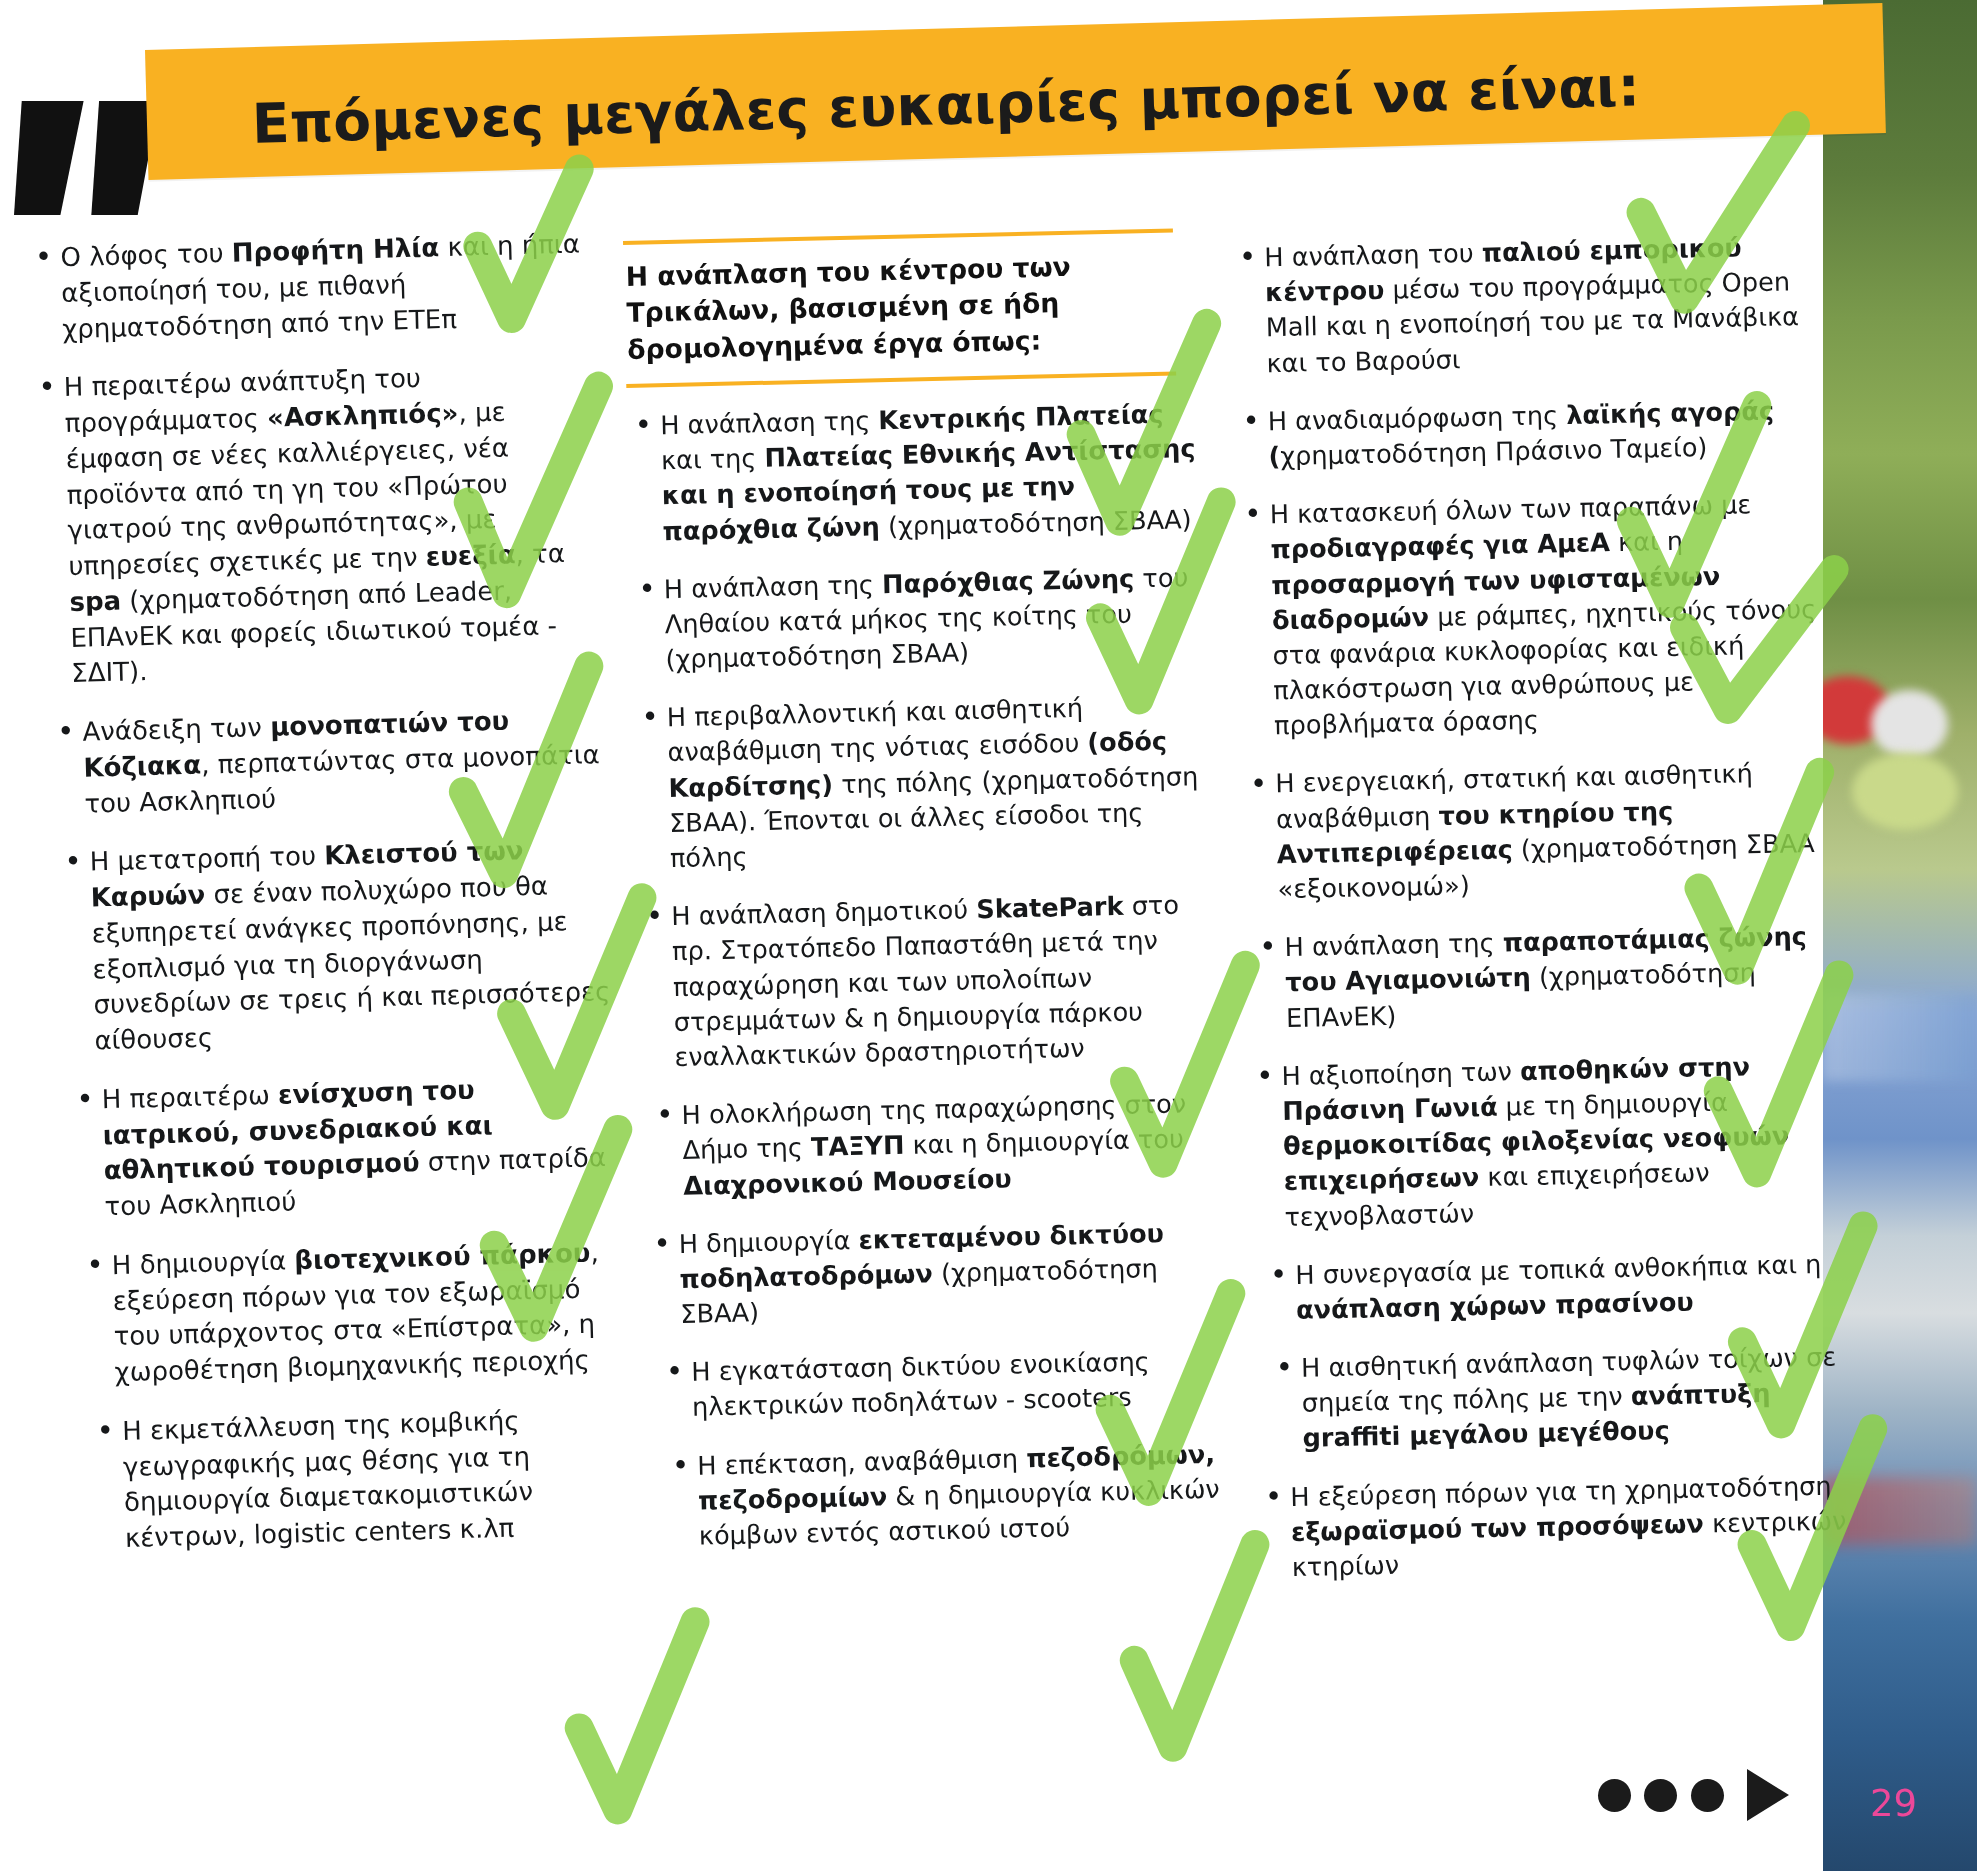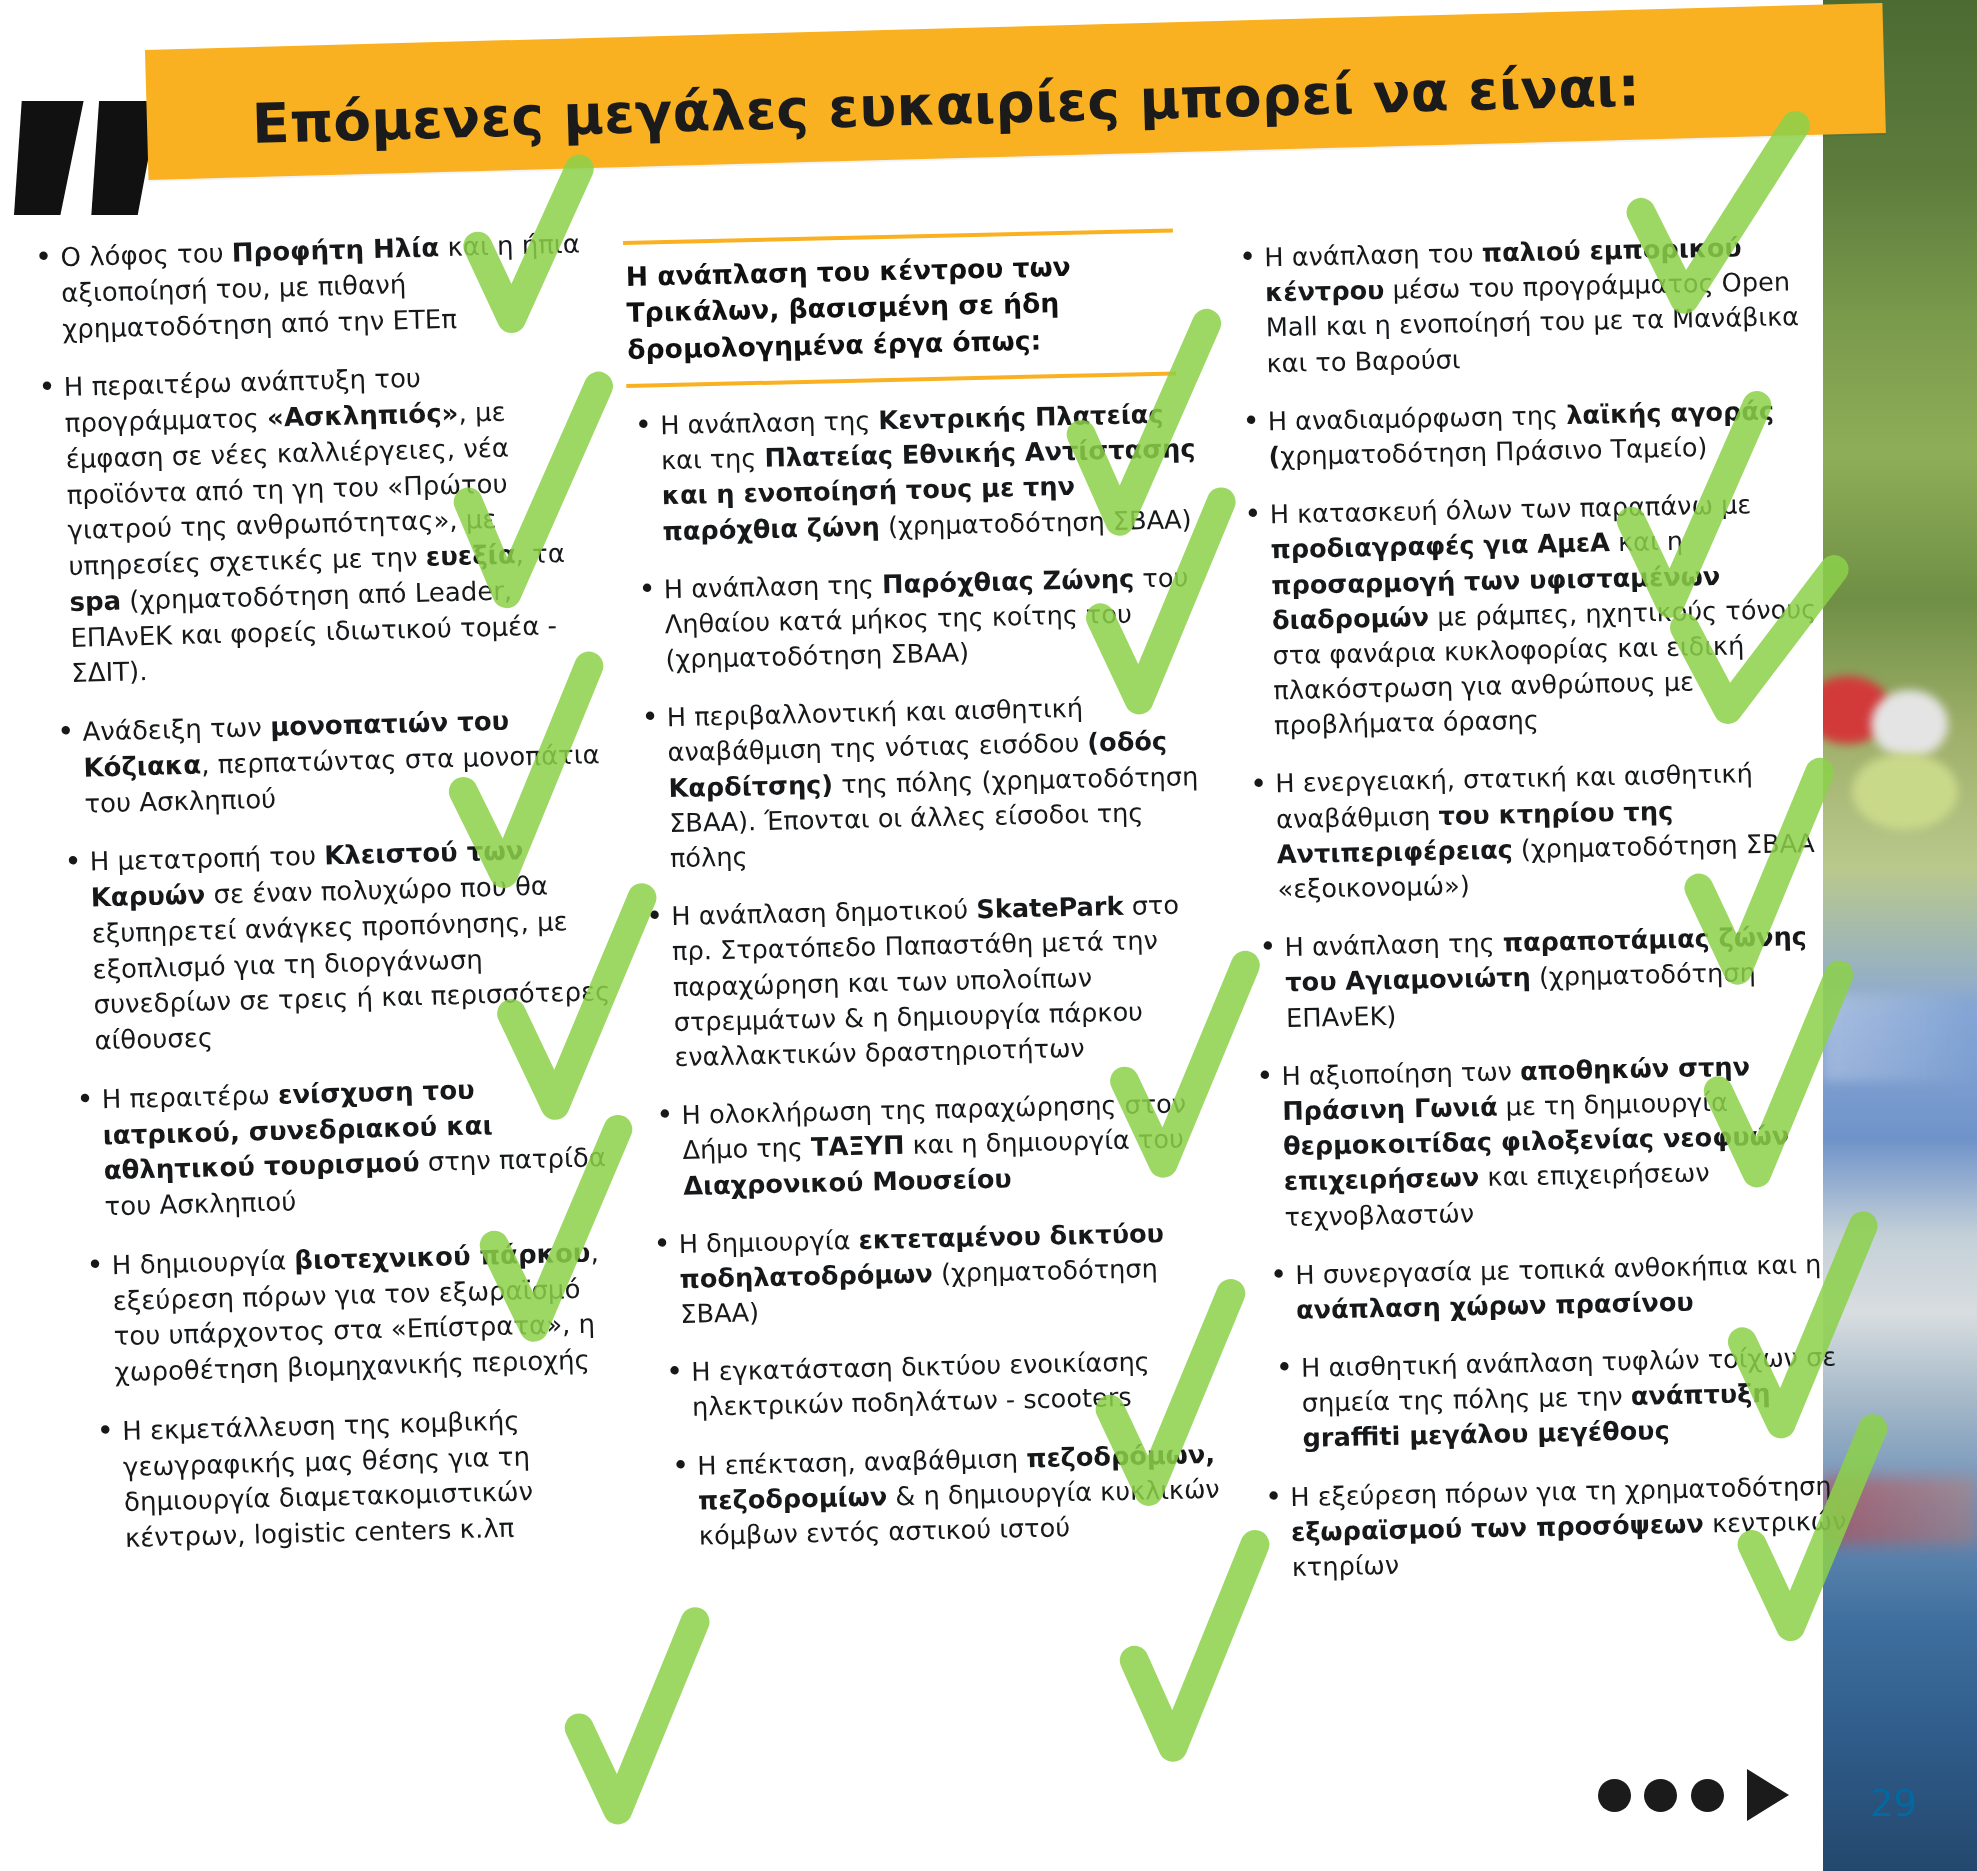--- a/index.html
+++ b/index.html
@@ -166,21 +166,21 @@
     width: 0; height: 0;
     margin-left: 9.7px;
     border-left: 42px solid #1b1b1b;
     border-top: 26px solid transparent;
     border-bottom: 26px solid transparent;
   }
   .page-number {
     position: absolute;
     right: 60px; bottom: 46px;
     font-size: 37px;
-    color: #0369a1;
+    color: #ec4899;
     font-family: "DejaVu Sans", "Liberation Sans", sans-serif;
   }
 </style>
 </head>
 <body>
 
 <div id="page">
 
   <div class="photo-strip">
     <div class="photo-blob" style="left:-19.3px; top:676px; width:87px; height:68px; background:#d23a3a;"></div>

